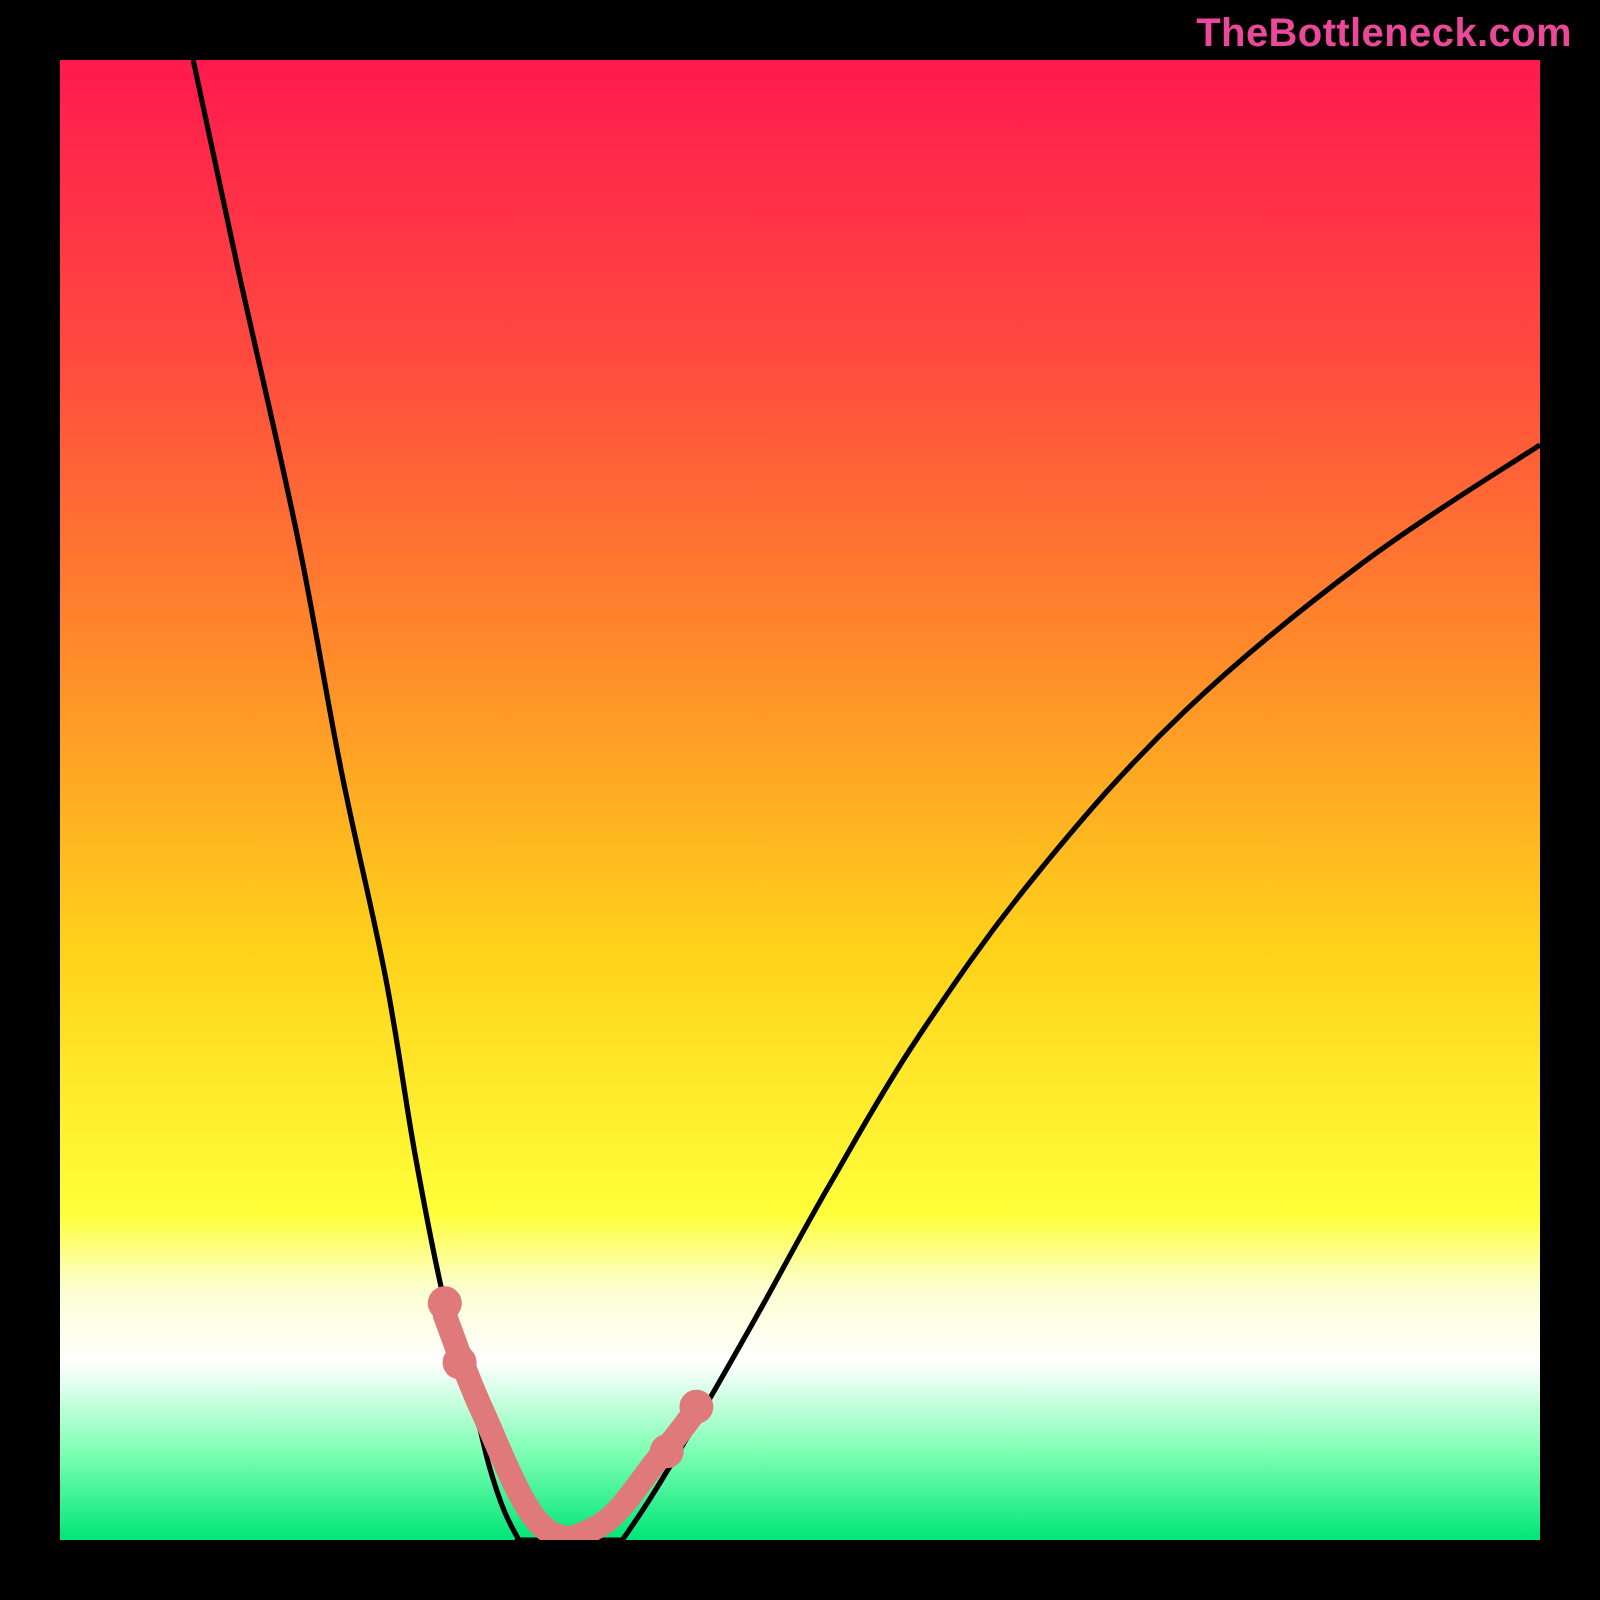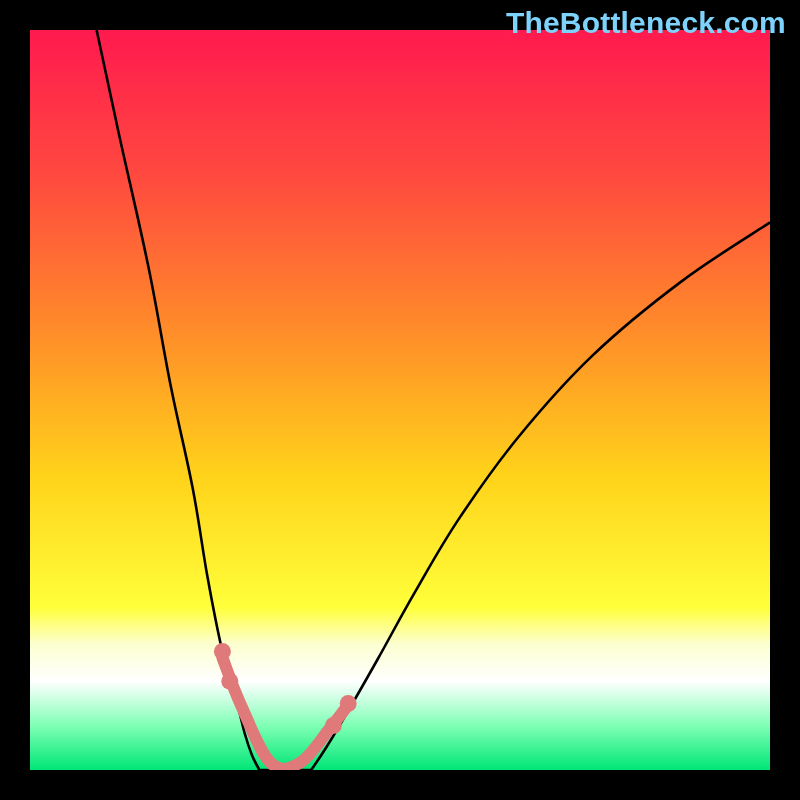--- a/index.html
+++ b/index.html
@@ -28,23 +28,23 @@
   }
   .gradient {
     position: absolute;
     inset: 0;
   }
   .watermark {
     position: absolute;
     top: 6px;
     right: 14px;
     font-family: Arial, Helvetica, sans-serif;
-    font-size: 30px;
+    font-size: 20px;
     font-weight: 600;
-    color: #7dd3fc;
+    color: #ec4899;
     letter-spacing: 0.2px;
     white-space: nowrap;
   }
   svg.curves {
     position: absolute;
     inset: 0;
   }
 </style>
 </head>
 <body>

